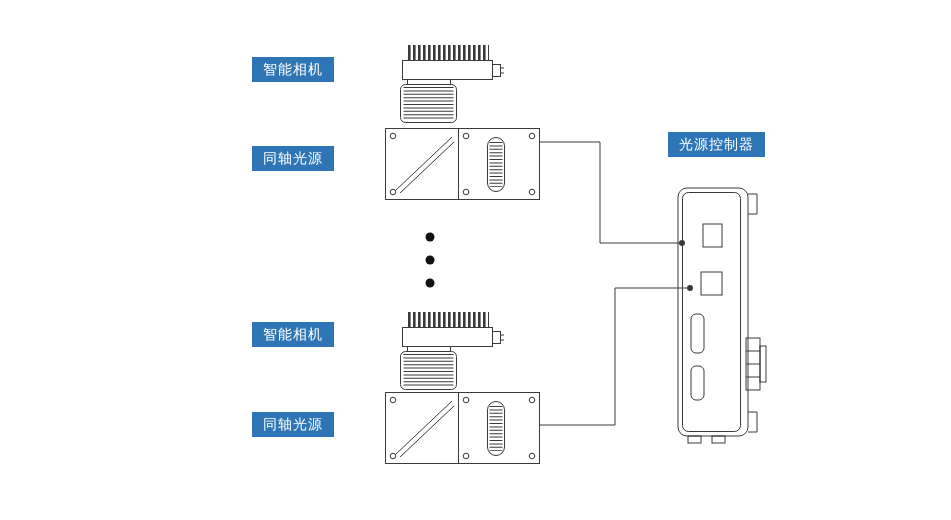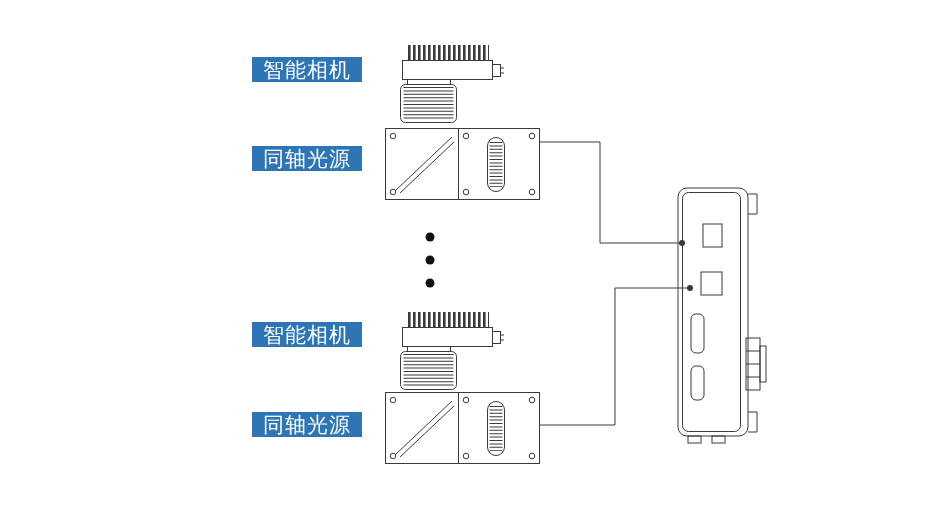--- a/index.html
+++ b/index.html
@@ -17,21 +17,21 @@
   }
   .diagram-svg {
     position: absolute;
     left: 0;
     top: 0;
   }
   .label {
     position: absolute;
     background: #2e75b6;
     color: #ffffff;
-    font-size: 21px;
+    font-size: 14px;
     line-height: 25px;
     height: 25px;
     padding: 0 11px;
     white-space: nowrap;
     letter-spacing: 1px;
   }
 </style>
 </head>
 <body>
 
@@ -132,14 +132,15 @@
   </svg>
 
   <div class="label" style="left:252px; top:57px;">智能相机</div>
 
   <div class="label" style="left:252px; top:146px;">同轴光源</div>
 
   <div class="label" style="left:252px; top:322px;">智能相机</div>
 
   <div class="label" style="left:252px; top:412px;">同轴光源</div>
 
+  <div class="label" style="left:668px; top:132px;">光源控制器</div>
 
 </div>
 
 </body></html>

